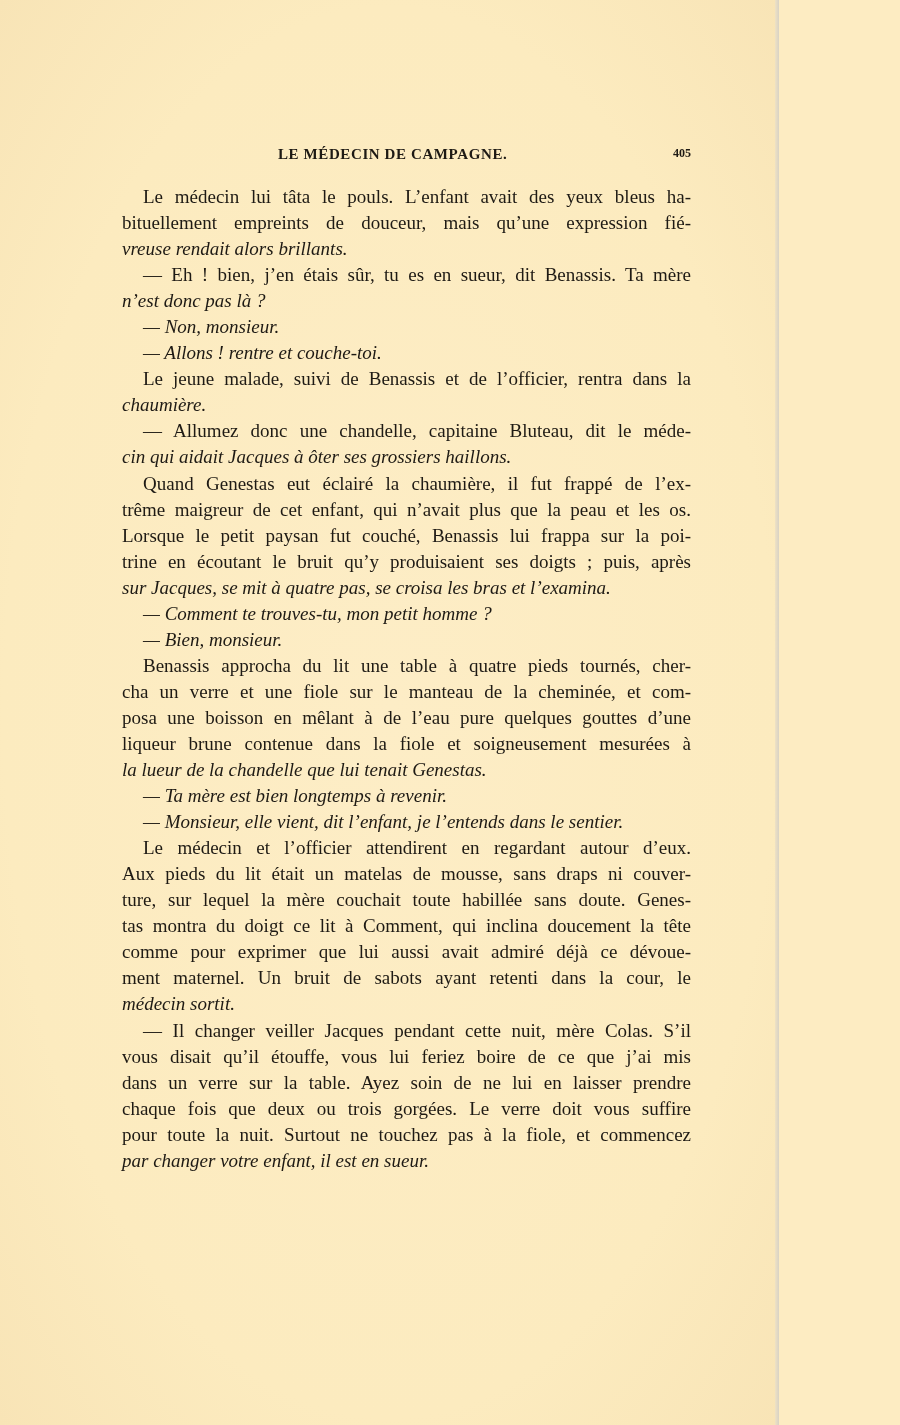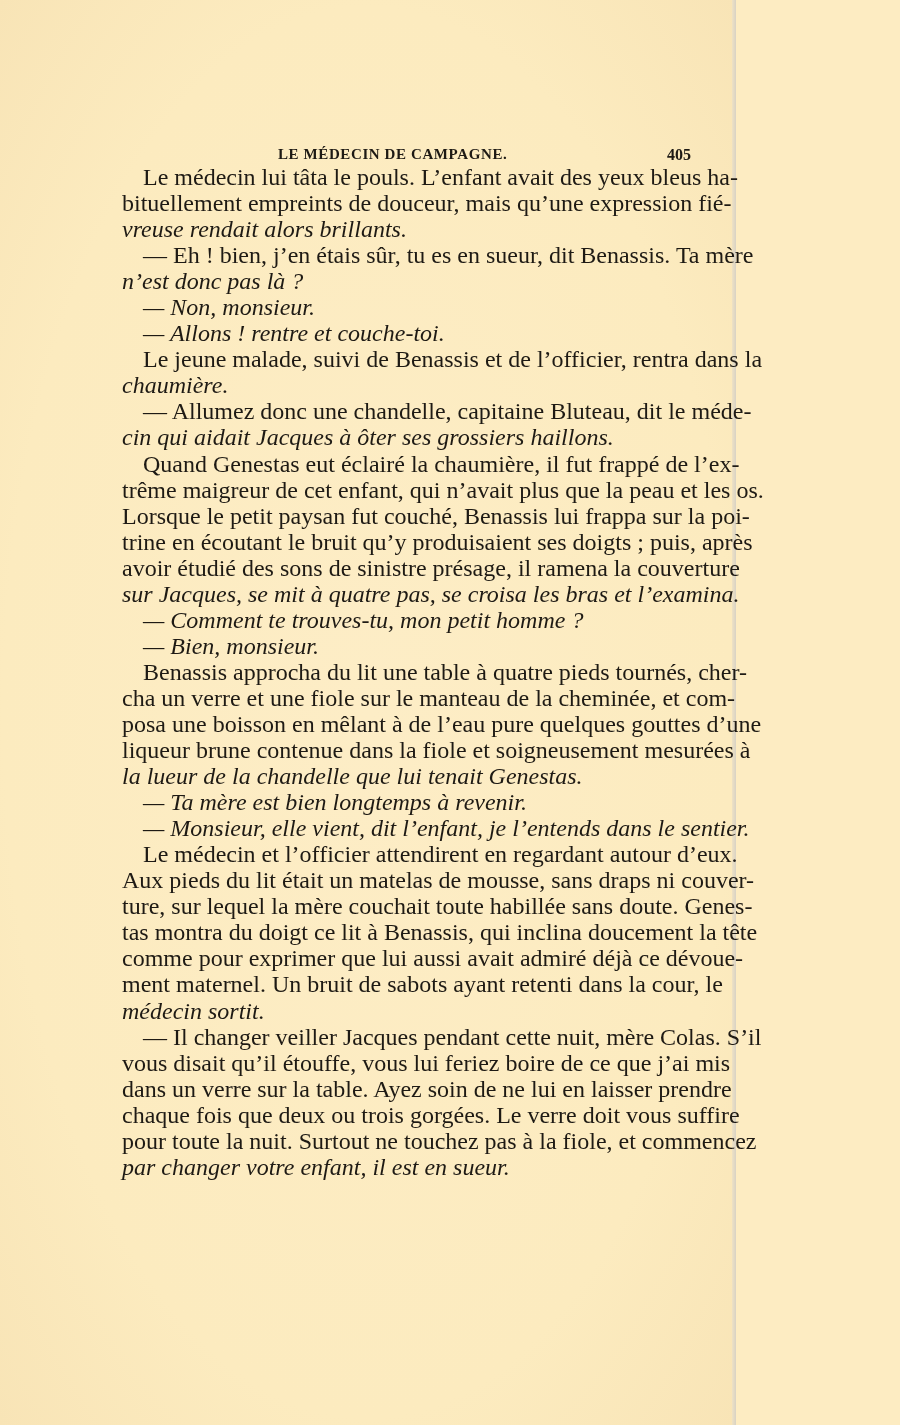--- a/index.html
+++ b/index.html
@@ -5,42 +5,43 @@
     html, body { margin: 0; padding: 0; }
     body {
       width: 900px; height: 1425px;
       background: #fdecc2;
       position: relative;
       overflow: hidden;
     }
     .page {
       position: absolute; left: 0; top: 0; width: 736px; height: 1425px;
       background: radial-gradient(ellipse at 50% 50%, #fdedc6 0%, #fcebbf 70%, #f8e4b6 100%);
+      padding-left: 43px;
     }
     .page-edge {
       position: absolute; right: 0; top: 0; width: 4px; height: 1425px;
       background: linear-gradient(to right, #efe2c4, #d8d2c4);
     }
     .header {
       position: absolute; top: 146px; left: 122px; width: 569px; height: 24px;
       font-family: "Liberation Serif", serif;
       color: #1e1a14;
     }
     .running-title {
       position: absolute; left: 156px; top: 0;
       font-size: 15px; font-weight: bold; letter-spacing: 0.6px;
     }
     .page-number {
       position: absolute; right: 0; top: 0;
-      font-size: 16px; font-weight: bold;
+      font-size: 12px; font-weight: bold;
     }
     .text {
-      position: absolute; top: 164px; left: 122px; width: 569px;
+      position: absolute; top: 184px; left: 122px; width: 569px;
       font-family: "Liberation Serif", serif;
-      font-size: 24px;
+      font-size: 19px;
       line-height: 26.05px;
       color: #1e1a14;
     }
     .line {
       display: block;
       white-space: nowrap;
       text-align: justify;
       text-align-last: justify;
       height: 26.05px;
     }
@@ -67,35 +68,34 @@
       <span class="line indent last">— Non, monsieur.</span>
       <span class="line indent last">— Allons ! rentre et couche-toi.</span>
       <span class="line indent">Le jeune malade, suivi de Benassis et de l’officier, rentra dans la</span>
       <span class="line last">chaumière.</span>
       <span class="line indent">— Allumez donc une chandelle, capitaine Bluteau, dit le méde-</span>
       <span class="line last">cin qui aidait Jacques à ôter ses grossiers haillons.</span>
       <span class="line indent">Quand Genestas eut éclairé la chaumière, il fut frappé de l’ex-</span>
       <span class="line">trême maigreur de cet enfant, qui n’avait plus que la peau et les os.</span>
       <span class="line">Lorsque le petit paysan fut couché, Benassis lui frappa sur la poi-</span>
       <span class="line">trine en écoutant le bruit qu’y produisaient ses doigts ; puis, après</span>
-      <span class="line">avoir étudié des sons de sinistre présage, il ramena la couverture</span>
       <span class="line last">sur Jacques, se mit à quatre pas, se croisa les bras et l’examina.</span>
       <span class="line indent last">— Comment te trouves-tu, mon petit homme ?</span>
       <span class="line indent last">— Bien, monsieur.</span>
       <span class="line indent">Benassis approcha du lit une table à quatre pieds tournés, cher-</span>
       <span class="line">cha un verre et une fiole sur le manteau de la cheminée, et com-</span>
       <span class="line">posa une boisson en mêlant à de l’eau pure quelques gouttes d’une</span>
       <span class="line">liqueur brune contenue dans la fiole et soigneusement mesurées à</span>
       <span class="line last">la lueur de la chandelle que lui tenait Genestas.</span>
       <span class="line indent last">— Ta mère est bien longtemps à revenir.</span>
       <span class="line indent last">— Monsieur, elle vient, dit l’enfant, je l’entends dans le sentier.</span>
       <span class="line indent">Le médecin et l’officier attendirent en regardant autour d’eux.</span>
       <span class="line">Aux pieds du lit était un matelas de mousse, sans draps ni couver-</span>
       <span class="line">ture, sur lequel la mère couchait toute habillée sans doute. Genes-</span>
-      <span class="line">tas montra du doigt ce lit à Benassis, qui inclina doucement la tête</span>
+      <span class="line">tas montra du doigt ce lit à Comment, qui inclina doucement la tête</span>
       <span class="line">comme pour exprimer que lui aussi avait admiré déjà ce dévoue-</span>
       <span class="line">ment maternel. Un bruit de sabots ayant retenti dans la cour, le</span>
       <span class="line last">médecin sortit.</span>
       <span class="line indent">— Il changer veiller Jacques pendant cette nuit, mère Colas. S’il</span>
       <span class="line">vous disait qu’il étouffe, vous lui feriez boire de ce que j’ai mis</span>
       <span class="line">dans un verre sur la table. Ayez soin de ne lui en laisser prendre</span>
       <span class="line">chaque fois que deux ou trois gorgées. Le verre doit vous suffire</span>
       <span class="line">pour toute la nuit. Surtout ne touchez pas à la fiole, et commencez</span>
       <span class="line last">par changer votre enfant, il est en sueur.</span>
     </div>

